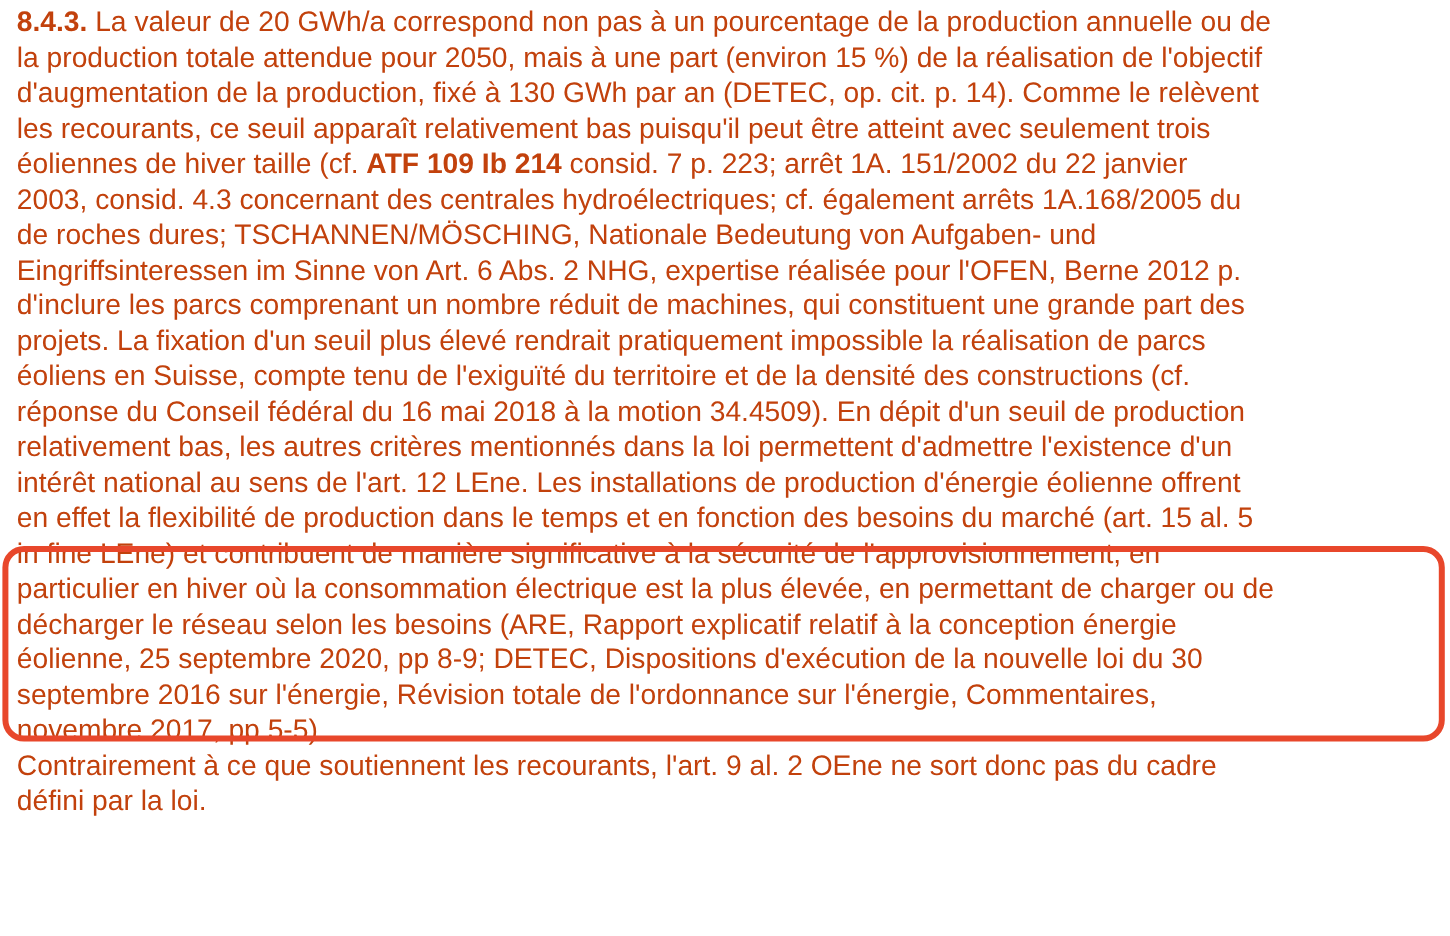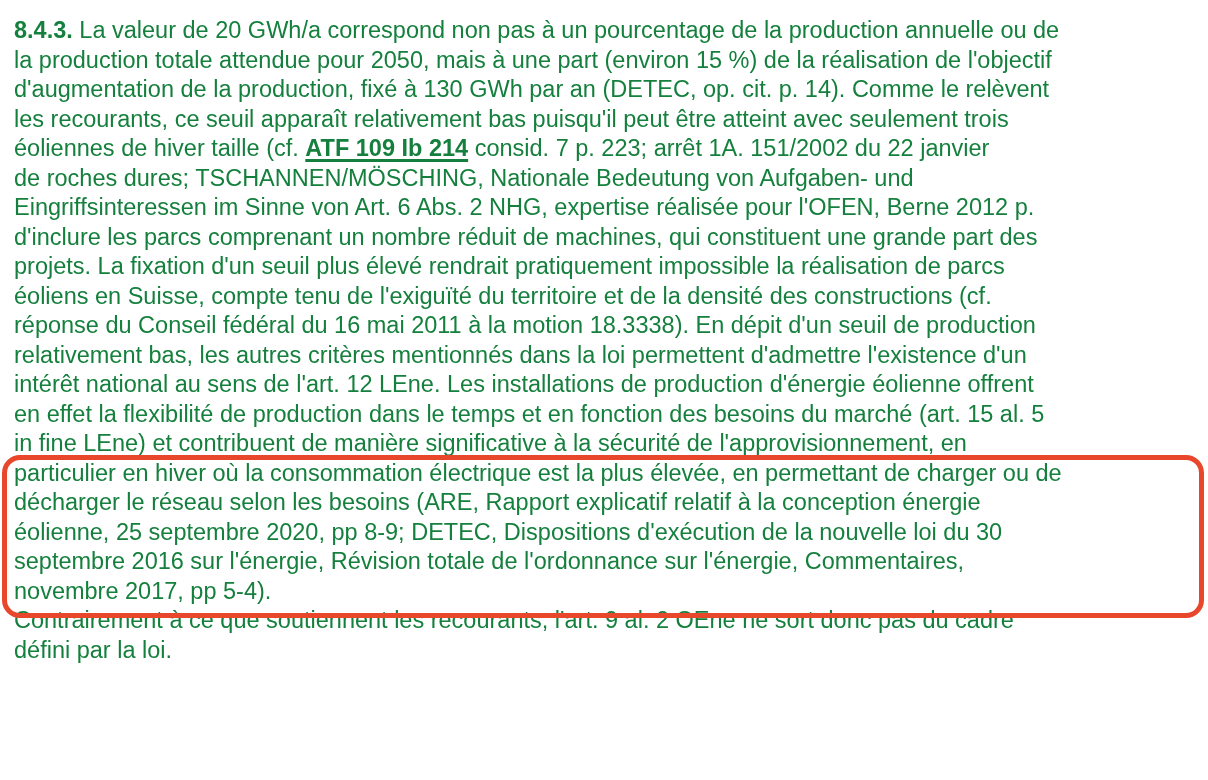--- a/index.html
+++ b/index.html
@@ -11,32 +11,31 @@
     position: relative;
     width: 1208px;
     height: 780px;
     background: #ffffff;
     overflow: hidden;
     font-family: "Liberation Sans", "DejaVu Sans", sans-serif;
   }
   .text-block {
     position: absolute;
     left: 14px;
-    top: 16px;
+    top: 4px;
     font-size: 23.5px;
     line-height: 29.5px;
-    color: #15803d;
+    color: #c2410c;
     -webkit-font-smoothing: antialiased;
   }
   .text-line {
     white-space: pre;
   }
   .seg-bold { font-weight: bold; }
   .seg-underline {
-    text-decoration: underline;
     text-decoration-thickness: 3px;
     text-underline-offset: 3px;
   }
   .highlight-box {
     position: absolute;
     left: 2px;
     top: 455px;
     width: 1192px;
     height: 153px;
     border: 5px solid #e8472b; 
@@ -48,32 +47,33 @@
 </head>
 <body>
 
 <div class="page">
   <div class="text-block">
       <div class="text-line"><span class="seg-bold">8.4.3.</span><span> La valeur de 20 GWh/a correspond non pas à un pourcentage de la production annuelle ou de</span></div>
       <div class="text-line"><span>la production totale attendue pour 2050, mais à une part (environ 15 %) de la réalisation de l'objectif</span></div>
       <div class="text-line"><span>d'augmentation de la production, fixé à 130 GWh par an (DETEC, op. cit. p. 14). Comme le relèvent</span></div>
       <div class="text-line"><span>les recourants, ce seuil apparaît relativement bas puisqu'il peut être atteint avec seulement trois</span></div>
       <div class="text-line"><span>éoliennes de hiver taille (cf. </span><span class="seg-bold seg-underline">ATF 109 Ib 214</span><span> consid. 7 p. 223; arrêt 1A. 151/2002 du 22 janvier</span></div>
+      <div class="text-line"><span>2003, consid. 4.3 concernant des centrales hydroélectriques; cf. également arrêts 1A.168/2005 du</span></div>
       <div class="text-line"><span>de roches dures; TSCHANNEN/MÖSCHING, Nationale Bedeutung von Aufgaben- und</span></div>
       <div class="text-line"><span>Eingriffsinteressen im Sinne von Art. 6 Abs. 2 NHG, expertise réalisée pour l'OFEN, Berne 2012 p.</span></div>
       <div class="text-line"><span>d'inclure les parcs comprenant un nombre réduit de machines, qui constituent une grande part des</span></div>
       <div class="text-line"><span>projets. La fixation d'un seuil plus élevé rendrait pratiquement impossible la réalisation de parcs</span></div>
       <div class="text-line"><span>éoliens en Suisse, compte tenu de l'exiguïté du territoire et de la densité des constructions (cf.</span></div>
-      <div class="text-line"><span>réponse du Conseil fédéral du 16 mai 2011 à la motion 18.3338). En dépit d'un seuil de production</span></div>
+      <div class="text-line"><span>réponse du Conseil fédéral du 16 mai 2018 à la motion 34.4509). En dépit d'un seuil de production</span></div>
       <div class="text-line"><span>relativement bas, les autres critères mentionnés dans la loi permettent d'admettre l'existence d'un</span></div>
       <div class="text-line"><span>intérêt national au sens de l'art. 12 LEne. Les installations de production d'énergie éolienne offrent</span></div>
       <div class="text-line"><span>en effet la flexibilité de production dans le temps et en fonction des besoins du marché (art. 15 al. 5</span></div>
       <div class="text-line"><span>in fine LEne) et contribuent de manière significative à la sécurité de l'approvisionnement, en</span></div>
       <div class="text-line"><span>particulier en hiver où la consommation électrique est la plus élevée, en permettant de charger ou de</span></div>
       <div class="text-line"><span>décharger le réseau selon les besoins (ARE, Rapport explicatif relatif à la conception énergie</span></div>
       <div class="text-line"><span>éolienne, 25 septembre 2020, pp 8-9; DETEC, Dispositions d'exécution de la nouvelle loi du 30</span></div>
       <div class="text-line"><span>septembre 2016 sur l'énergie, Révision totale de l'ordonnance sur l'énergie, Commentaires,</span></div>
-      <div class="text-line"><span>novembre 2017, pp 5-4).</span></div>
+      <div class="text-line"><span>novembre 2017, pp 5-5).</span></div>
       <div class="text-line"><span>Contrairement à ce que soutiennent les recourants, l'art. 9 al. 2 OEne ne sort donc pas du cadre</span></div>
       <div class="text-line"><span>défini par la loi.</span></div>
     </div>
   <div class="highlight-box" style="border-color: rgb(232, 71, 43);"></div>
 </div>
 
 </body></html>

